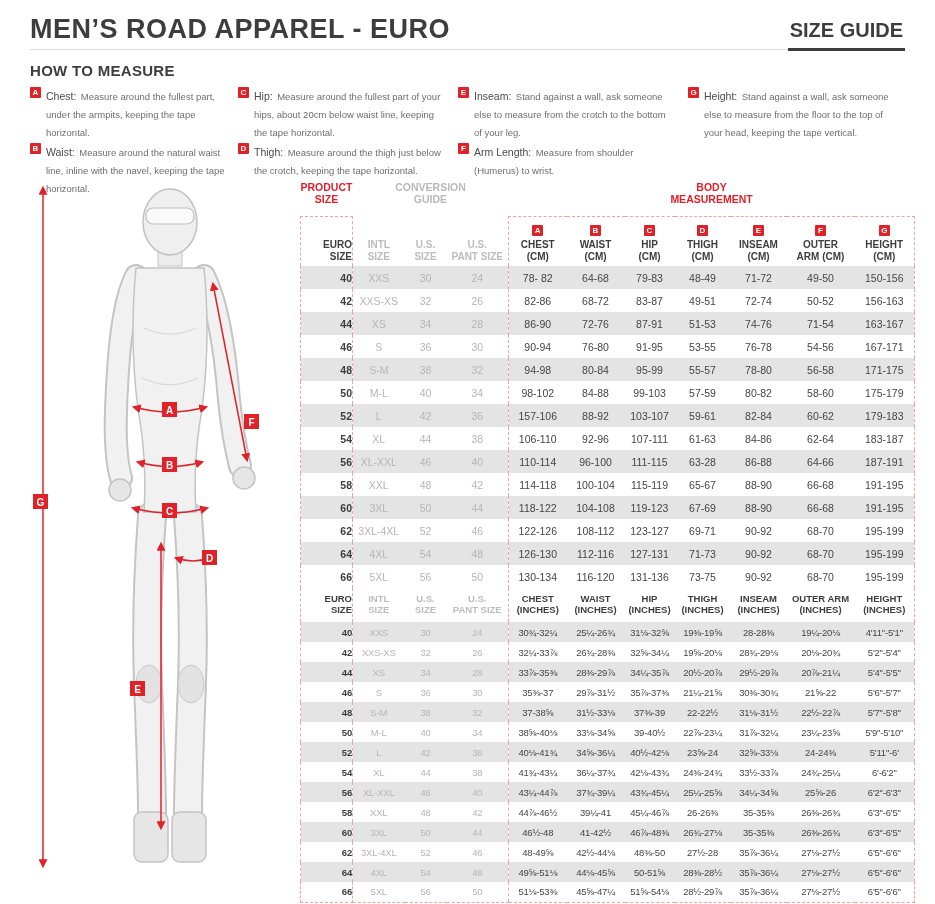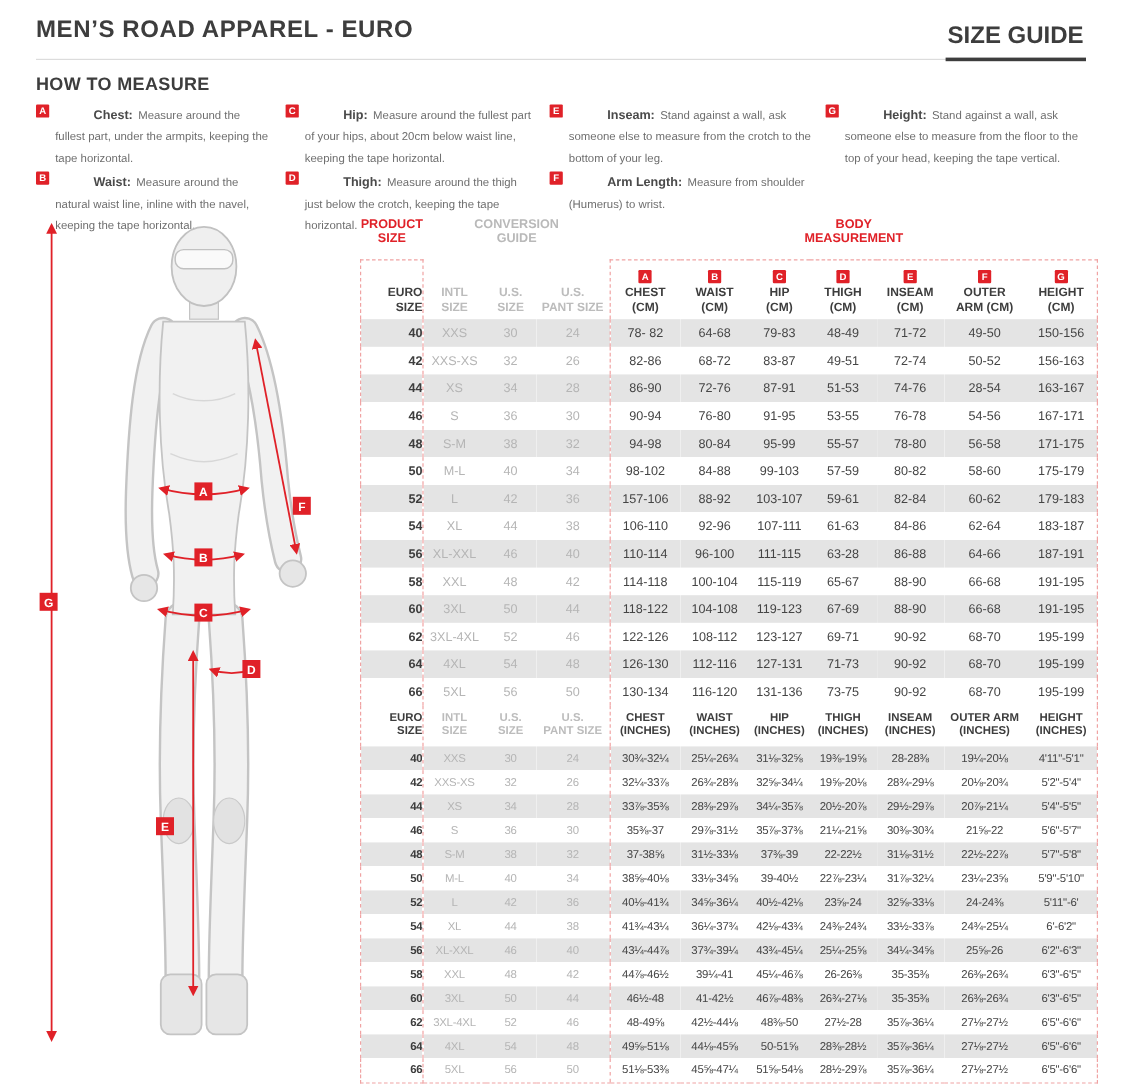--- a/index.html
+++ b/index.html
@@ -11,37 +11,37 @@
     --figline:#c4c4c4;
     --figfill:#f1f1f1;
   }
   *{margin:0;padding:0;box-sizing:border-box;}
   html,body{background:#fff;}
   body{font-family:"Liberation Sans","DejaVu Sans",sans-serif;color:var(--dark);}
   .page{position:relative;width:935px;height:904px;background:#fff;overflow:hidden;}
 
   
   .hdr{position:absolute;left:30px;right:30px;top:12px;height:38px;border-bottom:1px solid #dcdcdc;}
-  .title{position:absolute;left:0;top:2px;font-size:20px;font-weight:bold;letter-spacing:.5px;color:var(--dark);}
+  .title{position:absolute;left:0;top:2px;font-size:27px;font-weight:bold;letter-spacing:.5px;color:var(--dark);}
   .sizeguide{position:absolute;right:0;bottom:-2px;font-size:20px;font-weight:bold;color:var(--dark);
              border-bottom:3px solid #3d3d3d;padding:0 2px 6px 2px;cursor:pointer;}
   .howto{position:absolute;left:30px;top:62px;font-size:15px;font-weight:bold;letter-spacing:.3px;text-align:right;}
 
   
   .measure{position:absolute;left:30px;top:86px;width:875px;display:flex;}
   .mcol{display:flex;flex-direction:column;gap:2px;}
   .mcol1{width:196px;margin-right:12px;}
   .mcol2{width:208px;margin-right:12px;}
   .mcol3{width:218px;margin-right:12px;}
   .mcol4{width:214px;}
   .mitem{display:flex;align-items:flex-start;}
   .badge{flex:0 0 auto;width:11px;height:11px;background:var(--red);color:#fff;font-size:8px;font-weight:bold;
          text-align:center;line-height:11px;border-radius:1px;margin:1px 5px 0 0;}
   .mbody{flex:1;}
-  .mlabel{font-size:10.5px;font-weight:bold;color:#4a4a4a;line-height:1.2;margin-left:32px;}
+  .mlabel{font-size:10.5px;font-weight:normal;color:#4a4a4a;line-height:1.2;}
   .mtext{font-size:9.5px;color:#6e6e6e;line-height:1.28;}
 
   
   .main{position:absolute;left:30px;top:178px;right:20px;bottom:6px;display:flex;}
   .figwrap{flex:0 0 270px;position:relative;}
   .tablewrap{flex:1;}
 
   table.sz{border-collapse:collapse;table-layout:fixed;width:614px;}
   table.sz col.c1{width:52px}table.sz col.c2{width:52px}table.sz col.c3{width:42px}
   table.sz col.c4{width:62px}table.sz col.c5{width:58px}table.sz col.c6{width:58px}
@@ -298,21 +298,21 @@
             <tr class="boxed stripe">
               <td class="c-euro">44</td>
               <td class="c-conv">XS</td>
               <td class="c-conv">34</td>
               <td class="c-conv">28</td>
               <td class="c-meas">86-90</td>
               <td class="c-meas">72-76</td>
               <td class="c-meas">87-91</td>
               <td class="c-meas">51-53</td>
               <td class="c-meas">74-76</td>
-              <td class="c-meas">28-54</td>
+              <td class="c-meas">71-54</td>
               <td class="c-meas">163-167</td>
             </tr>
             <tr class="boxed">
               <td class="c-euro">46</td>
               <td class="c-conv">S</td>
               <td class="c-conv">36</td>
               <td class="c-conv">30</td>
               <td class="c-meas">90-94</td>
               <td class="c-meas">76-80</td>
               <td class="c-meas">91-95</td>

